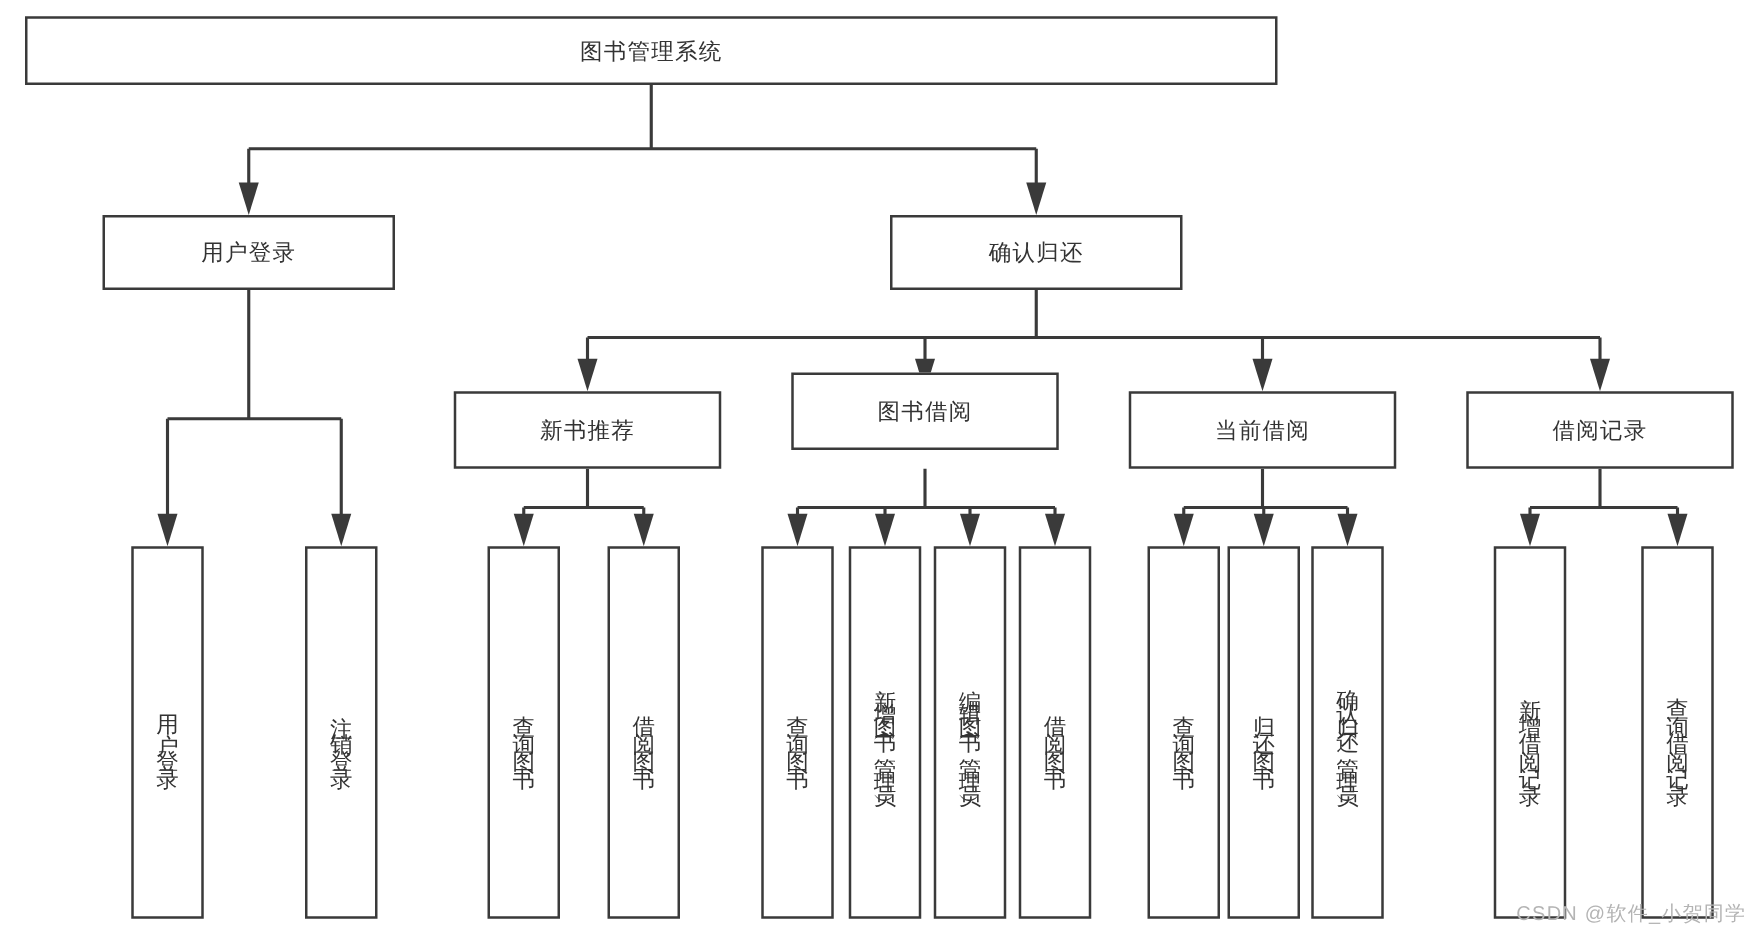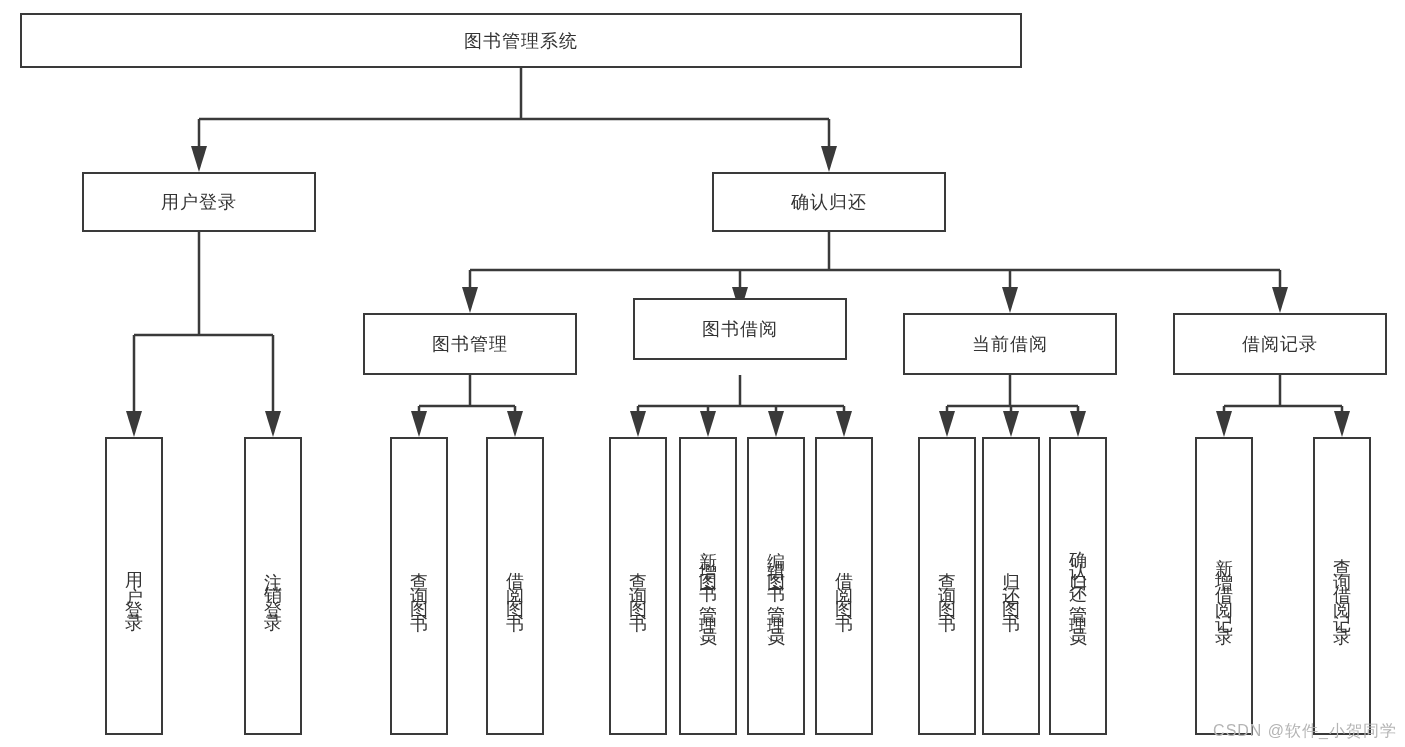--- a/index.html
+++ b/index.html
@@ -73,21 +73,21 @@
   </div>
 
   <div class="node" style="left:82px;top:172px;width:234px;height:60px">
     <span class="hlabel">用户登录</span>
   </div>
   <div class="node" style="left:712px;top:172px;width:234px;height:60px">
     <span class="hlabel">确认归还</span>
   </div>
 
   <div class="node" style="left:363px;top:313px;width:214px;height:62px">
-    <span class="hlabel">图书管理</span>
+    <span class="hlabel">新书推荐</span>
   </div>
   <div class="node" style="left:633px;top:298px;width:214px;height:62px">
     <span class="hlabel">图书借阅</span>
   </div>
   <div class="node" style="left:903px;top:313px;width:214px;height:62px">
     <span class="hlabel">当前借阅</span>
   </div>
   <div class="node" style="left:1173px;top:313px;width:214px;height:62px">
     <span class="hlabel">借阅记录</span>
   </div>

